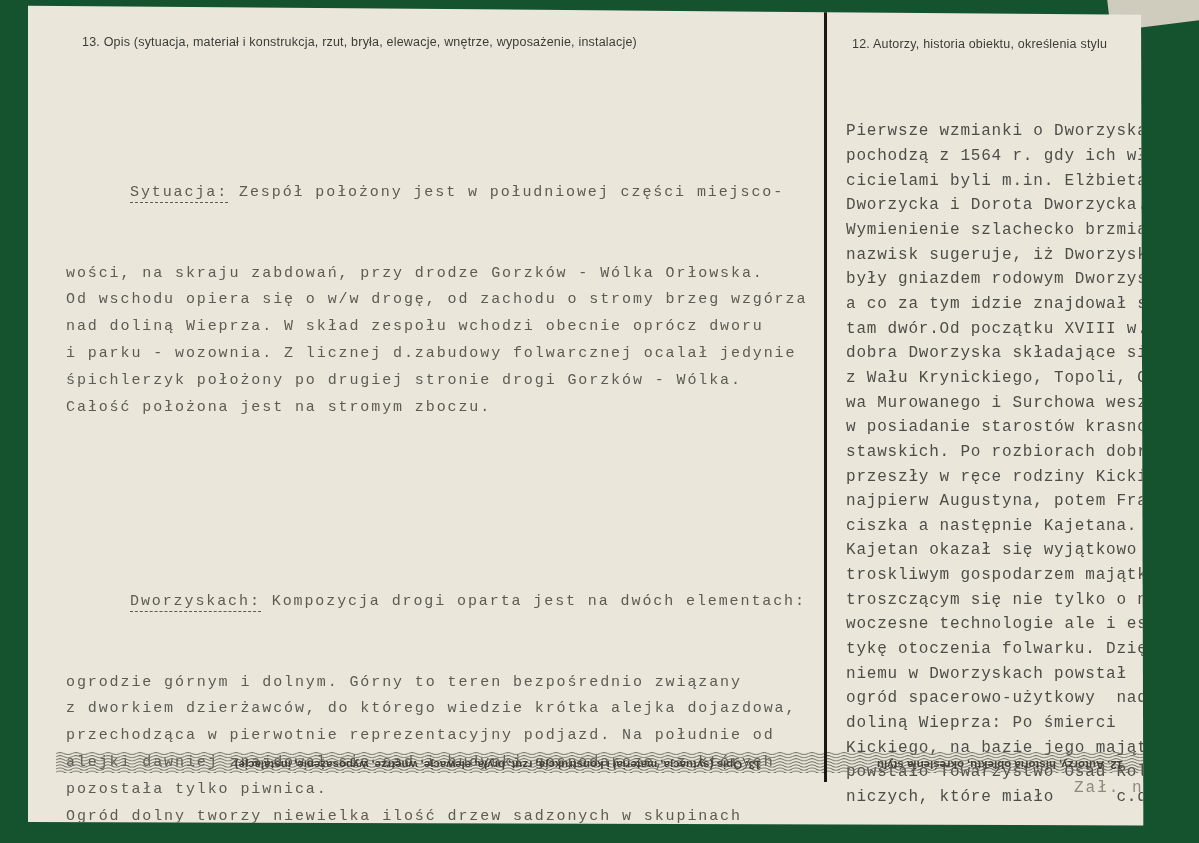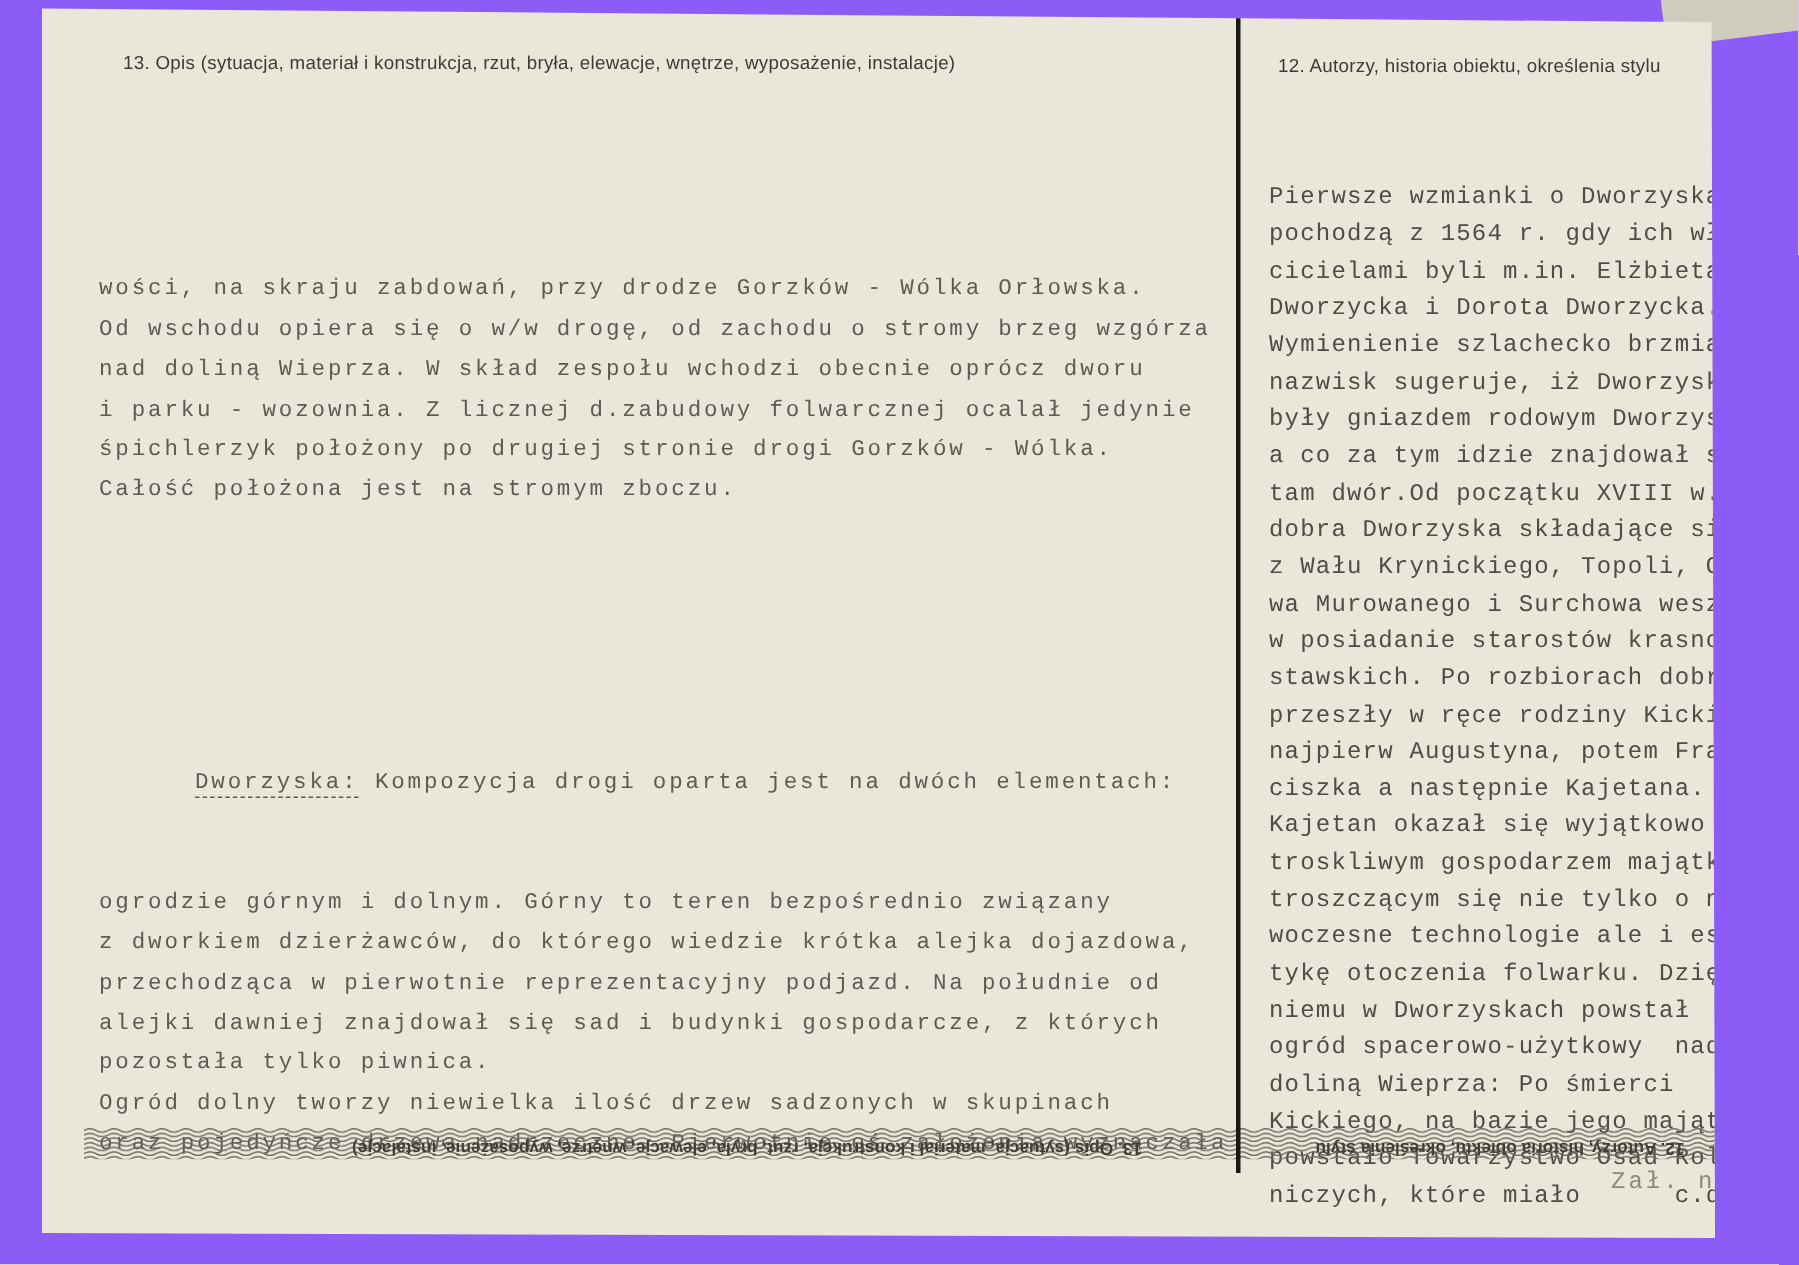--- a/index.html
+++ b/index.html
@@ -1,19 +1,19 @@
 <!DOCTYPE html>
 <html><head>
 <meta charset="utf-8">
 <style>
   html,body{margin:0;padding:0;}
   .scan{
     position:relative;
     width:1199px;height:843px;
-    background:#8b5cf6;
+    background:#14532d;
     overflow:hidden;
     font-family:"Liberation Sans", sans-serif;
   }
   .sheet-edge{
     position:absolute; left:1108px; top:-18px; width:120px; height:42px;
     background:#cfccbe; transform:rotate(-7deg);
   }
   .page{
     position:absolute; left:28px; top:4px; width:1157px; height:828px;
     background:#eae7da;
@@ -87,24 +87,25 @@
   <div class="sheet-edge"></div>
 
   <div class="page">
 
     <div class="form-label left">13. Opis (sytuacja, materiał i konstrukcja, rzut, bryła, elewacje, wnętrze, wyposażenie, instalacje)</div>
 
     <div class="form-label right">12. Autorzy, historia obiektu, określenia stylu</div>
 
     <div class="typed left-text">
       <div class="para para1">
+        <div class="line firstline"><span class="ulabel">Sytuacja:</span><span> Zespół położony jest w południowej części miejsco-</span></div>
         <div><div class="line">wości, na skraju zabdowań, przy drodze Gorzków - Wólka Orłowska.</div><div class="line">Od wschodu opiera się o w/w drogę, od zachodu o stromy brzeg wzgórza</div><div class="line">nad doliną Wieprza. W skład zespołu wchodzi obecnie oprócz dworu</div><div class="line">i parku - wozownia. Z licznej d.zabudowy folwarcznej ocalał jedynie</div><div class="line">śpichlerzyk położony po drugiej stronie drogi Gorzków - Wólka.</div><div class="line">Całość położona jest na stromym zboczu.</div></div>
       </div>
       <div class="para para2">
-        <div class="line firstline"><span class="ulabel">Dworzyska:</span><span> Kompozycja drogi oparta jest na dwóch elementach:</span></div>
+        <div class="line firstline"><span class="ulabel">Dworzyskach:</span><span> Kompozycja drogi oparta jest na dwóch elementach:</span></div>
         <div><div class="line">ogrodzie górnym i dolnym. Górny to teren bezpośrednio związany</div><div class="line">z dworkiem dzierżawców, do którego wiedzie krótka alejka dojazdowa,</div><div class="line">przechodząca w pierwotnie reprezentacyjny podjazd. Na południe od</div><div class="line">alejki dawniej znajdował się sad i budynki gospodarcze, z których</div><div class="line">pozostała tylko piwnica.</div><div class="line">Ogród dolny tworzy niewielka ilość drzew sadzonych w skupinach</div><div class="line">oraz pojedyńcze drzewa nadrzeczne. Pierwotnie oś założenia wyznaczała</div></div>
       </div>
     </div>
 
     <div class="typed right-text">
       <div><div class="line">Pierwsze wzmianki o Dworzyskach</div><div class="line">pochodzą z 1564 r. gdy ich właś-</div><div class="line">cicielami byli m.in. Elżbieta</div><div class="line">Dworzycka i Dorota Dworzycka.</div><div class="line">Wymienienie szlachecko brzmiących</div><div class="line">nazwisk sugeruje, iż Dworzyska</div><div class="line">były gniazdem rodowym Dworzyskich</div><div class="line">a co za tym idzie znajdował się</div><div class="line">tam dwór.Od początku XVIII w.</div><div class="line">dobra Dworzyska składające się</div><div class="line">z Wału Krynickiego, Topoli, Orło-</div><div class="line">wa Murowanego i Surchowa weszły</div><div class="line">w posiadanie starostów krasno-</div><div class="line">stawskich. Po rozbiorach dobra</div><div class="line">przeszły w ręce rodziny Kickich,</div><div class="line">najpierw Augustyna, potem Fran-</div><div class="line">ciszka a następnie Kajetana.</div><div class="line">Kajetan okazał się wyjątkowo</div><div class="line">troskliwym gospodarzem majątku,</div><div class="line">troszczącym się nie tylko o no-</div><div class="line">woczesne technologie ale i este-</div><div class="line">tykę otoczenia folwarku. Dzięki</div><div class="line">niemu w Dworzyskach powstał</div><div class="line">ogród spacerowo-użytkowy  nad</div><div class="line">doliną Wieprza: Po śmierci</div><div class="line">Kickiego, na bazie jego majątku</div><div class="line">powstało Towarzystwo Osad Rol-</div><div class="line">niczych, które miało      c.d.</div></div>
     </div>
 
     <div class="divider"></div>
 

